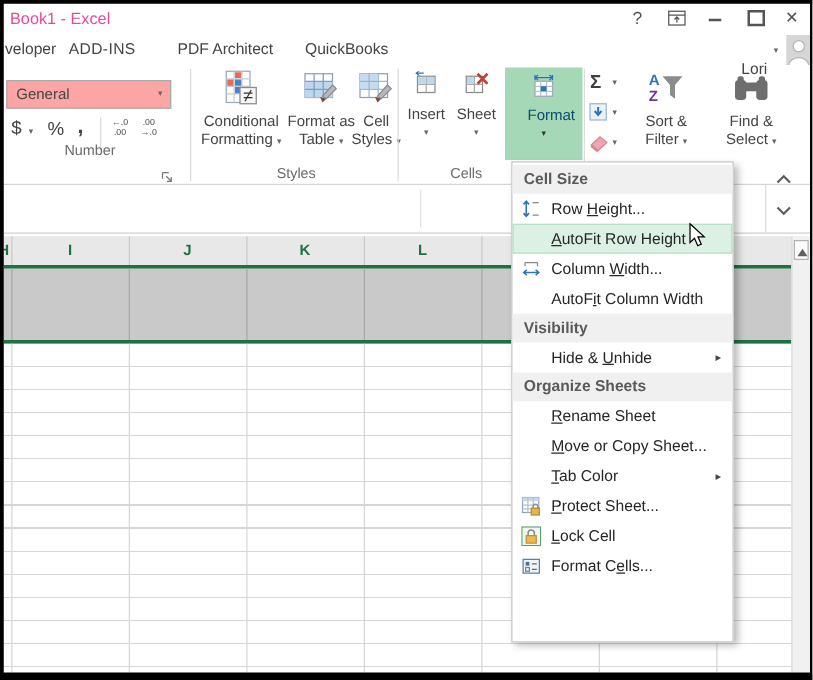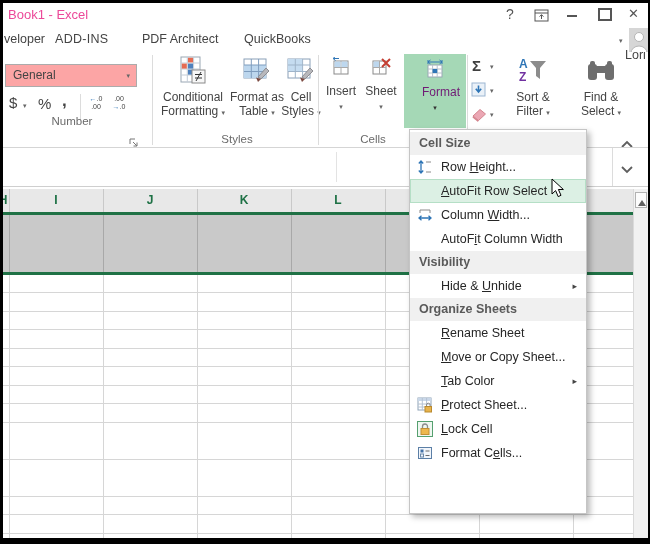--- a/index.html
+++ b/index.html
@@ -42,21 +42,21 @@
       </svg>
   </span>
   <div class="abs" style="left:567px;top:15px;width:10px;height:2px;background:#555;"></div>
   <div class="abs" style="left:598px;top:8px;width:10px;height:9px;border:2px solid #555;"></div>
   <div class="abs txt" style="left:628px;top:6px;font-size:13px;color:#555;">✕</div>
 
   <div class="abs txt" style="left:4px;top:32px;font-size:12.5px;">veloper</div>
   <div class="abs txt" style="left:55px;top:32px;font-size:12.5px;letter-spacing:.3px;">ADD-INS</div>
   <div class="abs txt" style="left:142px;top:32px;font-size:12.5px;">PDF Architect</div>
   <div class="abs txt" style="left:244px;top:32px;font-size:12.5px;">QuickBooks</div>
-  <div class="abs txt" style="left:593px;top:48px;font-size:12.5px;margin-left:32px;">Lori</div>
+  <div class="abs txt" style="left:593px;top:48px;font-size:12.5px;">Lori</div>
   <span class="abs caret" style="left:619px;top:37px;">▾</span>
   <span class="abs" style="left:629px;top:28px;width:20px;height:24px;background:#d6d6d6;overflow:hidden;">
     <svg width="20" height="24">
         <circle cx="10" cy="9" r="4.5" fill="#fff" stroke="#b5b5b5"></circle>
     <path d="M2,25 a8,7 0 0 1 16,0 Z" fill="#fff" stroke="#b5b5b5"></path>
       </svg>
   </span>
 
   <div class="abs" style="left:5px;top:64px;width:130px;height:21px;border:1px solid #ababab;background:#fca5a5;text-align:center;">
     <span class="abs txt" style="left:7px;top:3px;font-size:12px;">General</span>
@@ -180,21 +180,21 @@
       <svg width="22" height="22">
         <path d="M4,3 V7 M18,3 V7 M4,5 H18 M6.5,3 L4,5 L6.5,7 M15.5,3 L18,5 L15.5,7" stroke="#2e75b6" fill="none"></path>
         <rect x="4" y="8" width="14" height="12" fill="#fff" stroke="#9aa7b4"></rect>
         <line x1="8.6" y1="8" x2="8.6" y2="20" stroke="#b9c2cc"></line>
           <line x1="13.2" y1="8" x2="13.2" y2="20" stroke="#b9c2cc"></line>
         <line x1="4" y1="12" x2="18" y2="12" stroke="#b9c2cc"></line>
           <line x1="4" y1="16" x2="18" y2="16" stroke="#b9c2cc"></line>
         <rect x="8.6" y="12" width="4.6" height="4" fill="#2e75b6"></rect>
       </svg>
     </span>
-    <div class="abs biglabel" style="left:0;top:31px;width:74px;color:#701a75;">Format</div>
+    <div class="abs biglabel" style="left:0;top:31px;width:74px;color:#0c4a6e;">Format</div>
     <div class="abs caret" style="left:0;top:50px;width:62px;text-align:center;color:#333;">▾</div>
   </div>
   <div class="abs grp-label" style="left:330px;top:133px;width:86px;">Cells</div>
   <div class="abs sep" style="left:467px;top:55px;height:90px;"></div>
 
   <div class="abs txt" style="left:472px;top:57px;font-size:15px;font-weight:bold;color:#3f3f3f;">Σ</div>
   <span class="abs caret" style="left:490px;top:63px;">▾</span>
   <span class="abs" style="left:471px;top:82px;">
     <svg width="16" height="16">
         <rect x="1" y="1" width="13" height="13" fill="#eaf1f8" stroke="#9cb6d2"></rect>
@@ -311,21 +311,21 @@
       <span class="m-ico">
         <svg width="16" height="16">
           <path d="M4,2 V14 M1.8,4.5 L4,2 L6.2,4.5 M1.8,11.5 L4,14 L6.2,11.5" stroke="#2e75b6" fill="none" stroke-width="1.3"></path>
           <path d="M9,3 H14 M9,13 H14" stroke="#8a8a8a" fill="none"></path>
         </svg>
       </span>
       <span>Row </span><span class="key">H</span><span>eight...</span>
     </div>
 
     <div class="m-item hl">
-      <span></span><span class="key">A</span><span>utoFit Row Select</span>
+      <span></span><span class="key">A</span><span>utoFit Row Height</span>
     </div>
 
     <div class="m-item">
       <span class="m-ico">
         <svg width="16" height="16">
           <path d="M3,3 H13 M3,3 V6 M13,3 V6" stroke="#8a8a8a" fill="none"></path>
           <path d="M2,11 H14 M4.5,8.8 L2,11 L4.5,13.2 M11.5,8.8 L14,11 L11.5,13.2" stroke="#2e75b6" fill="none" stroke-width="1.3"></path>
         </svg>
       </span>
       <span>Column </span><span class="key">W</span><span>idth...</span>

